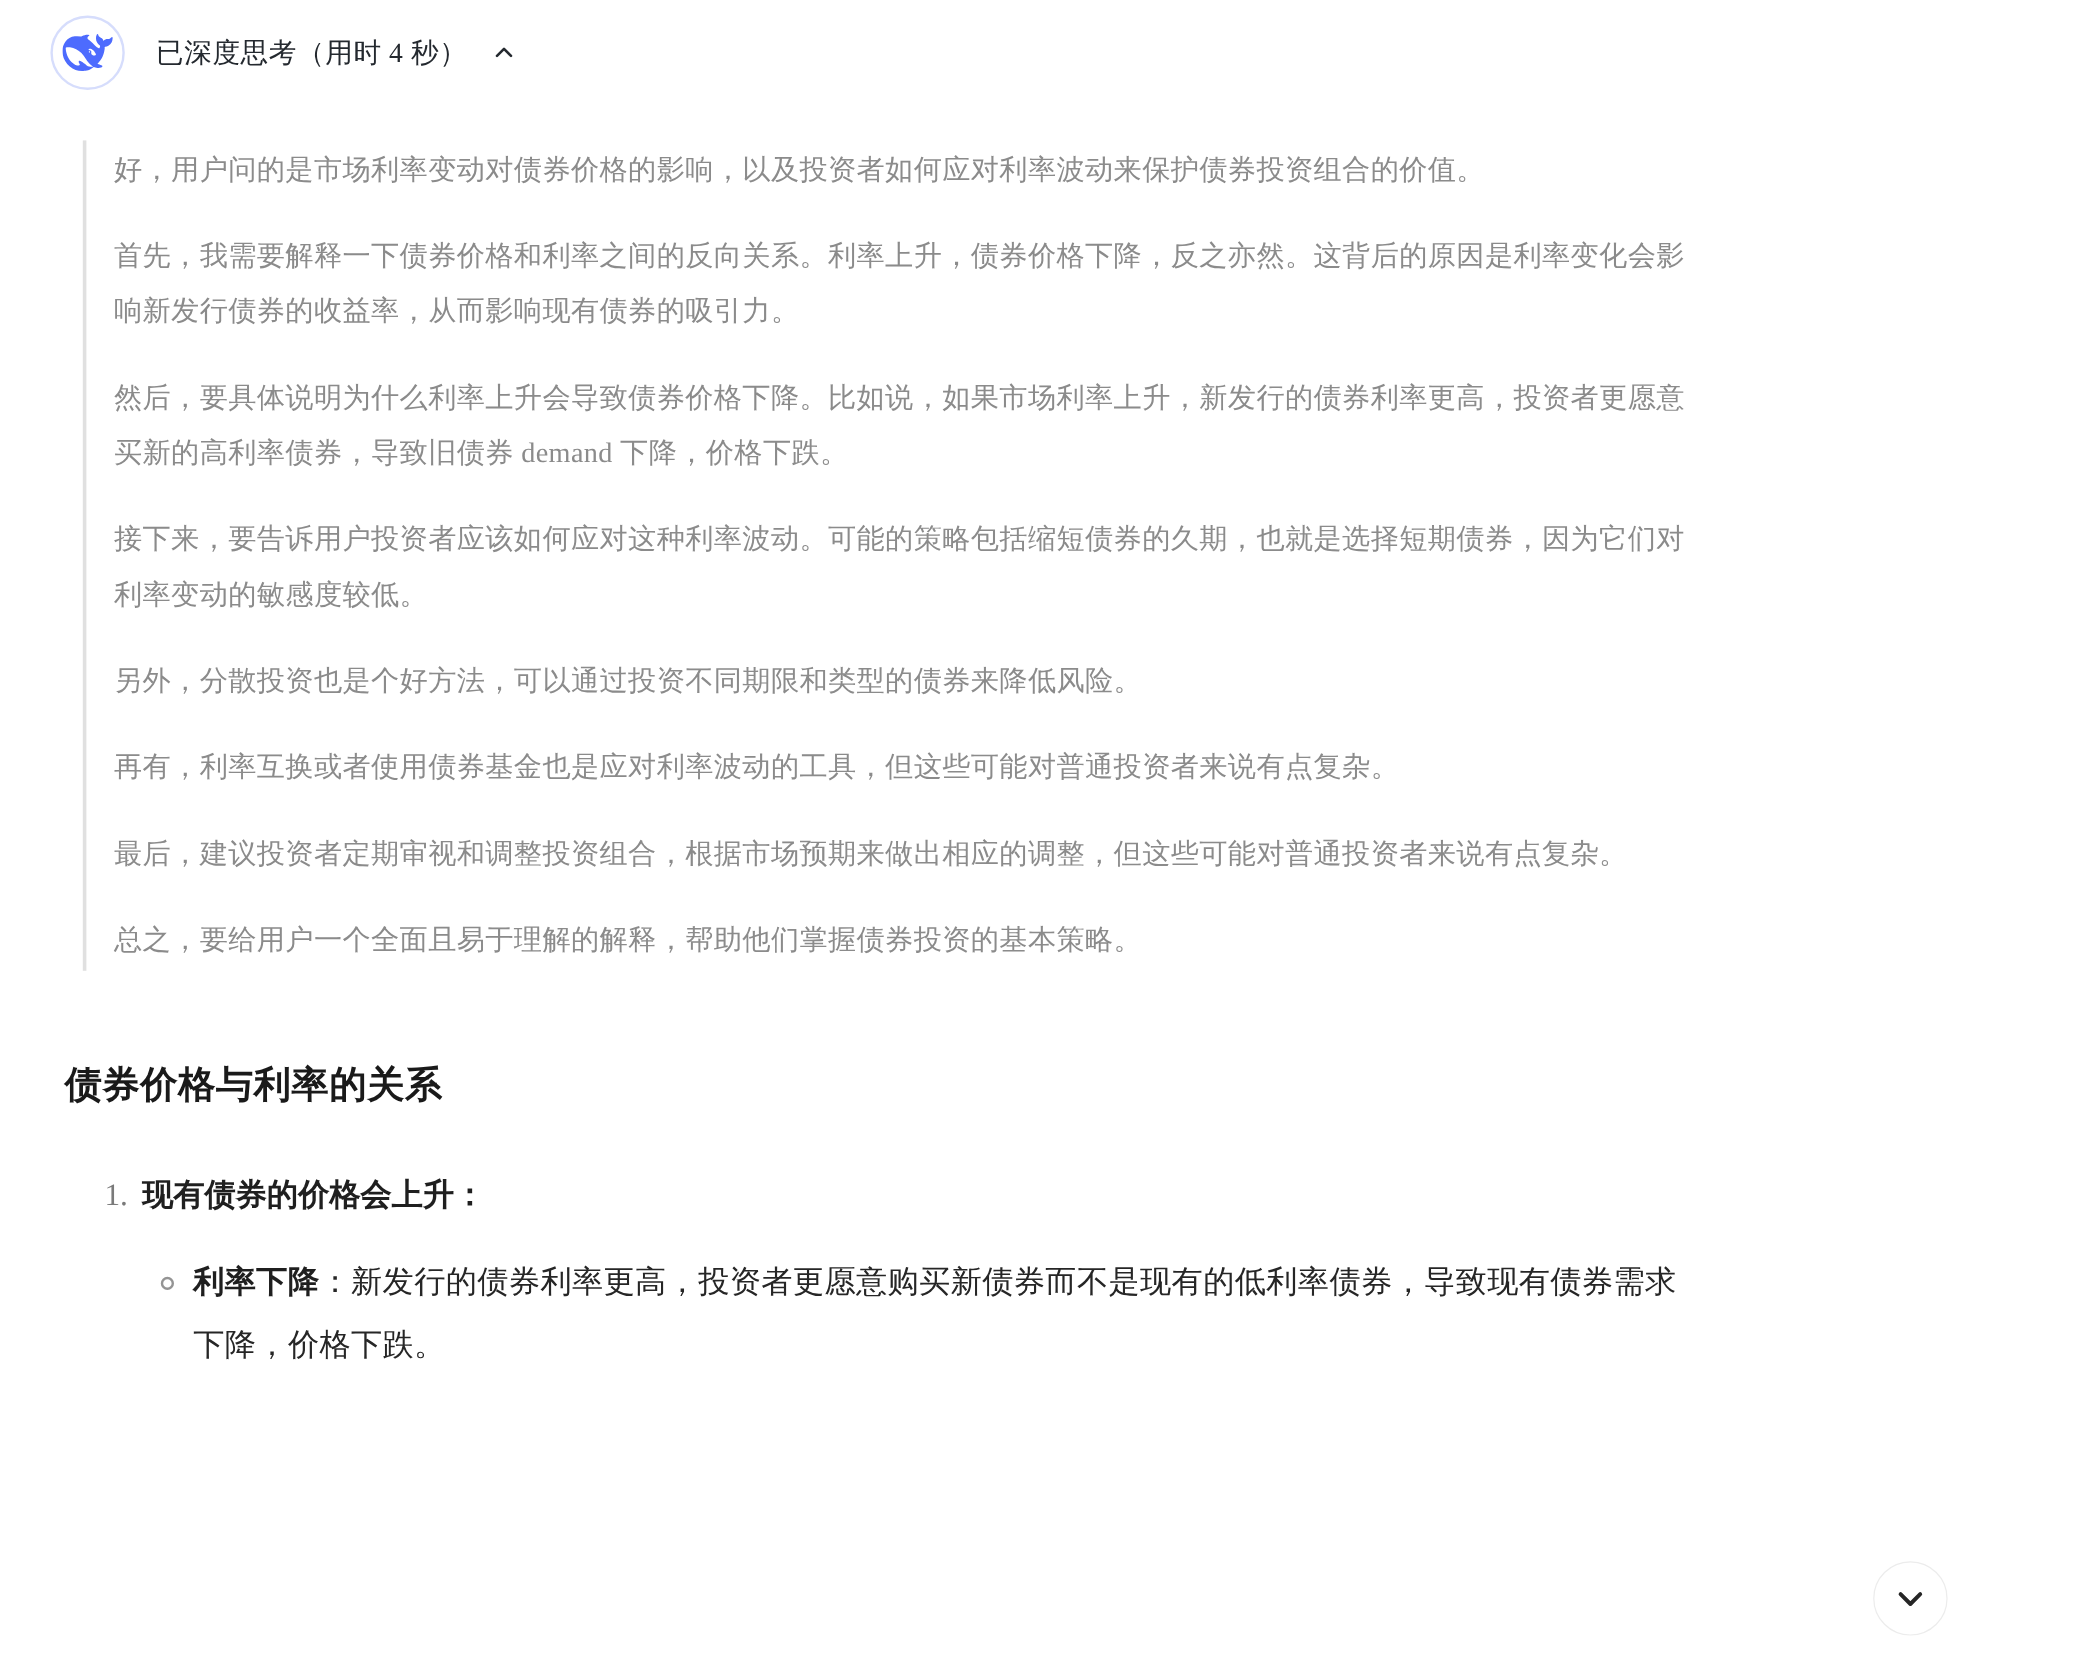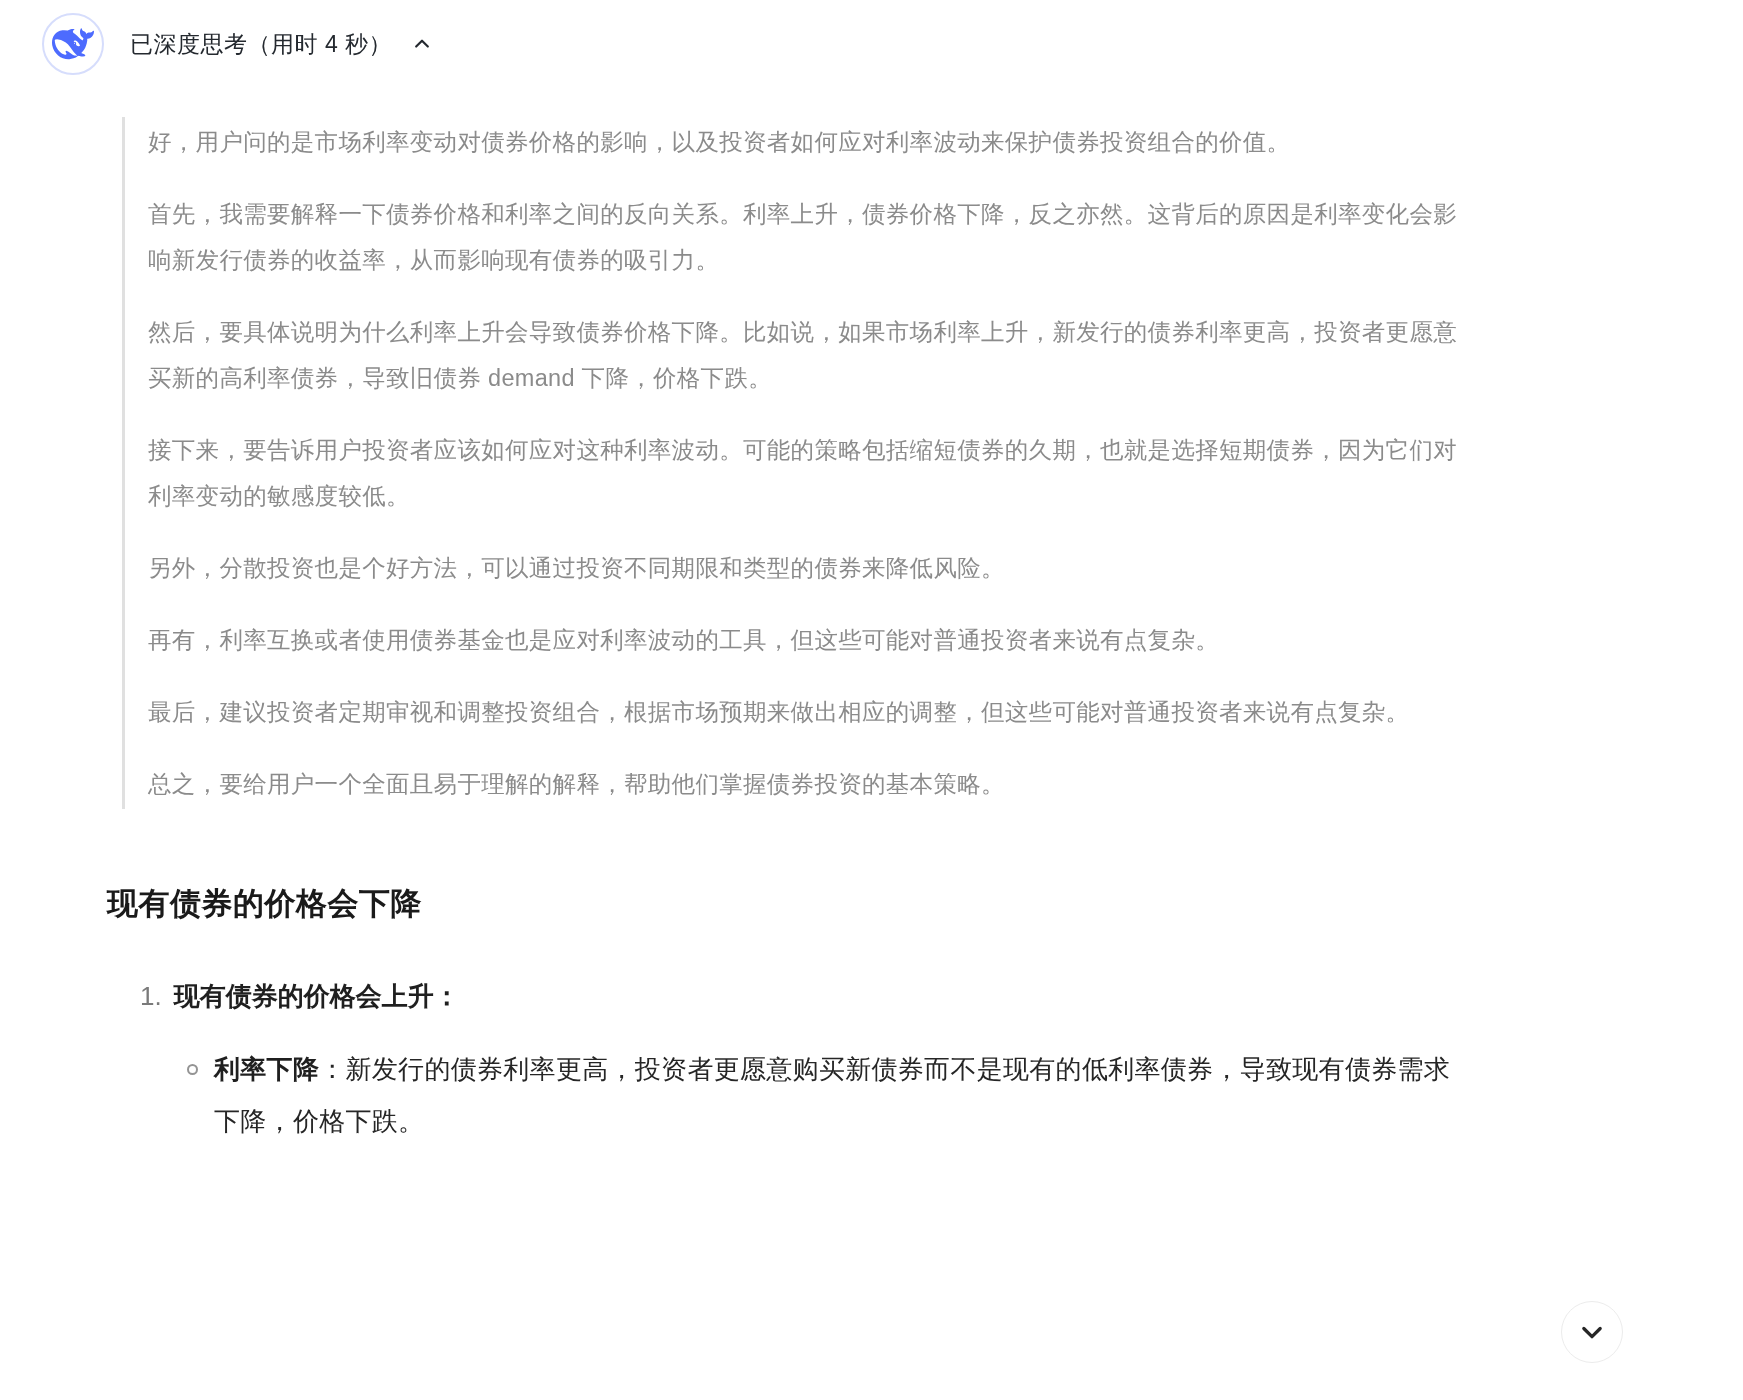--- a/index.html
+++ b/index.html
@@ -3,21 +3,21 @@
 <meta charset="utf-8">
 <style>
   * { margin: 0; padding: 0; box-sizing: border-box; }
   html, body {
     width: 1743px; height: 1400px;
     background: #ffffff;
     overflow: hidden;
     font-family: "Liberation Sans", "DejaVu Sans", sans-serif;
     color: #262626;
   }
-  .page { position: relative; width: 1743px; height: 1400px; }
+  .page { position: relative; width: 1743px; height: 1400px; font-family: Liberation Serif, serif; }
 
   
   .header-row {
     display: flex; align-items: center;
     padding: 13px 0 0 42px;
   }
   .avatar {
     width: 62px; height: 62px; border-radius: 50%;
     border: 2px solid #d6ddfc; background: #fff;
     display: flex; align-items: center; justify-content: center;
@@ -29,21 +29,21 @@
     margin-left: 26px;
     background: none; border: none; cursor: pointer;
     font-family: inherit;
   }
   .thinking-toggle .label {
     font-size: 23px; color: #24292f; letter-spacing: 0.5px;
   }
   .chevron-up-svg { width: 20px; height: 20px; margin-left: 4px; }
 
   
-  .content { padding-left: 107px; width: 1520px; }
+  .content { padding-left: 54px; width: 1520px; }
 
   
   .thinking-quote {
     margin: 42px 0 0 15px;
     border-left: 3px solid #e0e0e0;
     padding: 2px 0 2px 23px;
     width: 1340px;
   }
   .thinking-quote p {
     font-size: 23.5px; line-height: 46px; color: #8b8b8b;
@@ -121,21 +121,21 @@
       <p>然后，要具体说明为什么利率上升会导致债券价格下降。比如说，如果市场利率上升，新发行的债券利率更高，投资者更愿意买新的高利率债券，导致旧债券 demand 下降，价格下跌。</p>
       <p>接下来，要告诉用户投资者应该如何应对这种利率波动。可能的策略包括缩短债券的久期，也就是选择短期债券，因为它们对利率变动的敏感度较低。</p>
       <p>另外，分散投资也是个好方法，可以通过投资不同期限和类型的债券来降低风险。</p>
       <p>再有，利率互换或者使用债券基金也是应对利率波动的工具，但这些可能对普通投资者来说有点复杂。</p>
       <p>最后，建议投资者定期审视和调整投资组合，根据市场预期来做出相应的调整，但这些可能对普通投资者来说有点复杂。</p>
       <p>总之，要给用户一个全面且易于理解的解释，帮助他们掌握债券投资的基本策略。</p>
     </div>
 
     <div class="answer">
 
-      <h3>现有债券的价格会下降</h3>
+      <h3>债券价格与利率的关系</h3>
 
       <div class="olist">
         <div class="olist-item">
           <span class="num">1.</span>
           <span class="item-title"><b>现有债券的价格会上升</b><span>：</span></span>
         </div>
 
         <div class="ulist">
           <div class="ulist-item">
             <span class="bullet-circle"></span>

